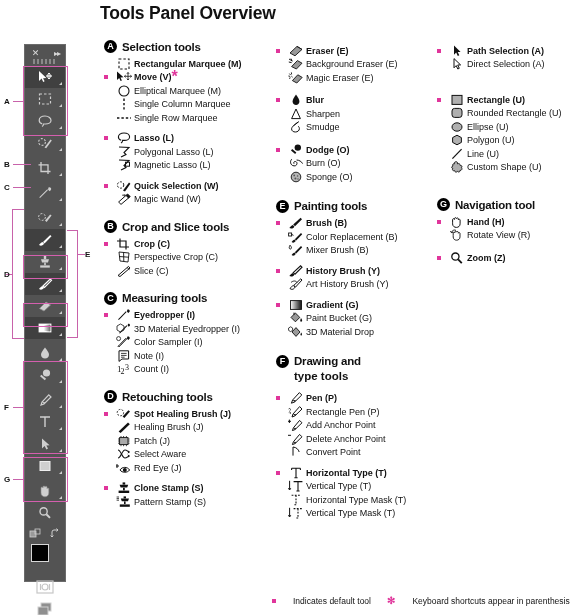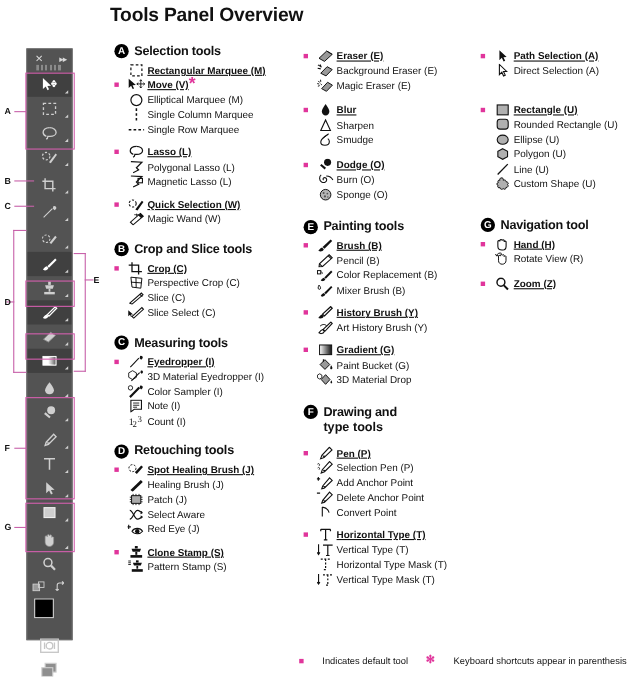--- a/index.html
+++ b/index.html
@@ -102,21 +102,21 @@
   .dot {
     width: 4px; height: 4px; background: #e0359b; flex: 0 0 4px;
     margin-right: 6px;
   }
   .dot.blank { background: transparent; }
   .ticon {
     width: 20px; flex: 0 0 20px; height: 13px;
     display: flex; align-items: center; justify-content: center;
   }
   .tlabel { font-size: 9px; color: #111; white-space: nowrap; }
-  .tlabel.bold { font-weight: bold; text-decoration: underline; }
+  .tlabel.bold { font-weight: bold; }
   .star { color: #e0359b; font-weight: bold; }
 
   .legend {
     position: absolute; left: 272px; top: 596px;
     display: flex; align-items: center; gap: 16px;
   }
   .legend-item { display: flex; align-items: center; gap: 17px; }
   .legend-dot { width: 4px; height: 4px; background: #e0359b; }
   .legend-star { color: #e0359b; font-size: 10px; font-weight: bold; line-height: 8px; }
   .legend-text { font-size: 8.5px; color: #111; }
@@ -508,30 +508,20 @@
       <div class="trow">
         <span class="dot blank"></span>
         <span class="ticon">
             <svg width="16" height="12" viewBox="0 0 16 12">
               <path d="M2 10.5 L12.5 1.4 L14 3 L4 11.5 Z" fill="none" stroke="#111" stroke-width="1"></path>
               <path d="M11.2 2.6 L13.4 4.6" stroke="#111" stroke-width="1"></path>
             </svg>
           </span>
         <span class="tlabel">Slice (C)</span>
       </div>
-      <div class="trow">
-        <span class="dot blank"></span>
-        <span class="ticon">
-            <svg width="16" height="12" viewBox="0 0 16 12">
-              <path d="M4 9.8 L13 1.6 L14.4 3.2 L5.6 11.2 Z" fill="none" stroke="#111" stroke-width="1"></path>
-              <path d="M0.6 4 L0.6 9.6 L2.2 8.2 L3.1 10.2 L3.9 9.8 L3 7.9 L5 7.8 Z" fill="#111"></path>
-            </svg>
-          </span>
-        <span class="tlabel">Slice Select (C)</span>
-      </div>
     </div>
 
     <div class="sec-head" style="margin-top:14px;">
       <span class="badge">C</span>
       <span class="sec-title">Measuring tools</span>
     </div>
 
     <div class="group">
       <div class="trow">
         <span class="dot"></span>
@@ -787,31 +777,20 @@
     <div class="group">
       <div class="trow">
         <span class="dot"></span>
         <span class="ticon">
             <svg width="16" height="12" viewBox="0 0 16 12">
               <path d="M1.4 11 C2.4 9.4 3.4 8.4 4.8 7.9 L6.4 9.5 C5.8 10.9 4.8 11.4 3.2 11.6 Z" fill="#111"></path>
               <path d="M5.2 7.6 L12.6 0.8 L14 2.2 L7 9.2 Z" fill="#111"></path>
             </svg>
           </span>
         <span class="tlabel bold">Brush (B)</span>
-      </div>
-      <div class="trow">
-        <span class="dot blank"></span>
-        <span class="ticon">
-            <svg width="16" height="12" viewBox="0 0 16 12">
-              <path d="M11.2 0.6 L14 3.4 L5 11.4 L2 11.8 L2.4 8.8 Z" fill="none" stroke="#111" stroke-width="1"></path>
-              <path d="M2.4 8.8 L5 11.4" stroke="#111" stroke-width="1"></path>
-              <path d="M10.4 1.6 L13 4.2" stroke="#111" stroke-width="1"></path>
-            </svg>
-          </span>
-        <span class="tlabel">Pencil (B)</span>
       </div>
       <div class="trow">
         <span class="dot blank"></span>
         <span class="ticon">
             <svg width="16" height="12" viewBox="0 0 16 12">
               <path d="M3.6 11 C4.4 9.6 5.2 8.8 6.4 8.4 L7.8 9.8 C7.2 11 6.4 11.5 5 11.7 Z" fill="#111"></path>
               <path d="M6.8 8.2 L13 2 L14.2 3.2 L8.2 9.4 Z" fill="#111"></path>
               <rect x="0.6" y="2" width="3" height="3" fill="none" stroke="#111" stroke-width="0.9"></rect>
               <path d="M3.6 3.4 C5 3 5.6 4.4 4.6 5" fill="none" stroke="#111" stroke-width="0.8"></path>
             </svg>
@@ -914,21 +893,21 @@
       </div>
       <div class="trow">
         <span class="dot blank"></span>
         <span class="ticon">
             <svg width="16" height="12" viewBox="0 0 16 12">
               <path d="M11.6 0.6 L14 3 L7 9.8 L4 11 L5 8 Z" fill="none" stroke="#111" stroke-width="1"></path>
               <path d="M5 8 L8.2 8.2 L7 9.8" fill="#111"></path>
               <path d="M0.6 3 C2 1.6 3.2 3.4 2 4.6 M0.8 6.4 C2 5 3.2 6.8 2 8" fill="none" stroke="#111" stroke-width="0.8"></path>
             </svg>
           </span>
-        <span class="tlabel">Selection Pen (P)</span>
+        <span class="tlabel">Rectangle Pen (P)</span>
       </div>
       <div class="trow">
         <span class="dot blank"></span>
         <span class="ticon">
             <svg width="16" height="12" viewBox="0 0 16 12">
               <path d="M11.6 1.4 L14 3.8 L7 10.6 L4.4 11.6 L5.4 8.8 Z" fill="none" stroke="#111" stroke-width="1"></path>
               <path d="M5.4 8.8 L8.4 9 L7 10.6" fill="#111"></path>
               <path d="M1.4 0.6 L1.4 4 M-0.2 2.3 L3 2.3" stroke="#111" stroke-width="1"></path>
             </svg>
           </span>

